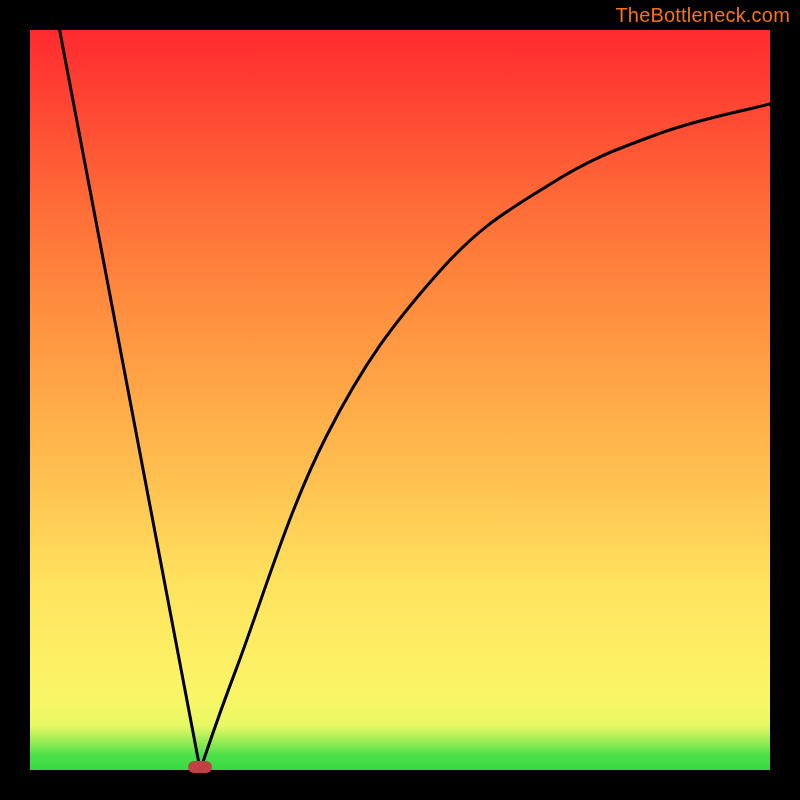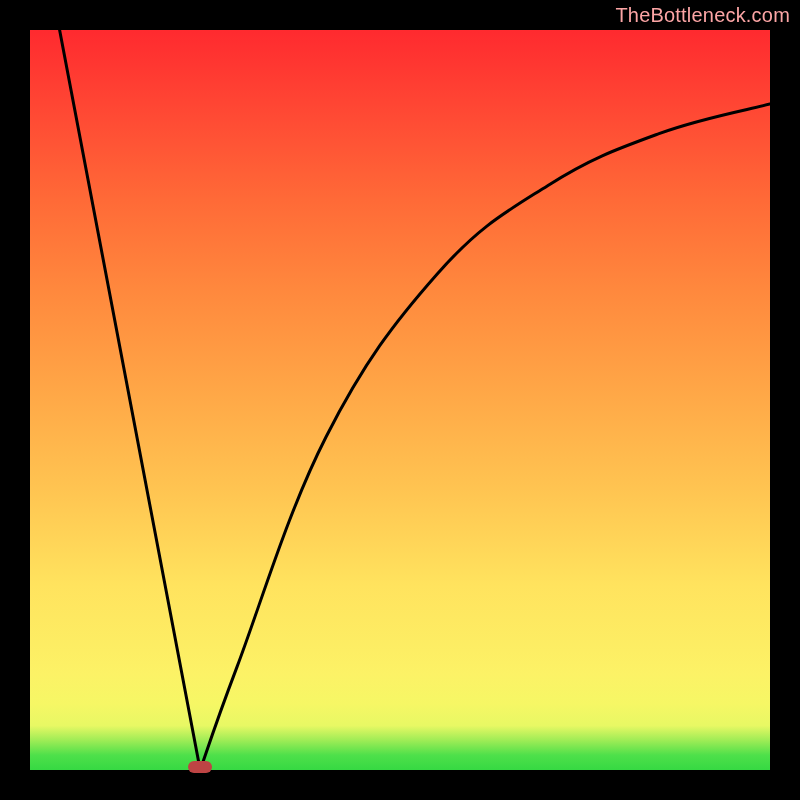--- a/index.html
+++ b/index.html
@@ -51,21 +51,21 @@
     width: 24px;
     height: 12px;
     border-radius: 6px;
     background: #be4444;
     transform: translate(-50%, -50%);
   }
   .watermark {
     position: absolute;
     top: 4px;
     right: 10px;
-    color: #fca5a5;
+    color: #f97316;
     font-size: 20px;
     font-weight: 500;
     letter-spacing: 0.2px;
     user-select: none;
   }
 </style>
 </head>
 <body>
 
 <div class="frame">

